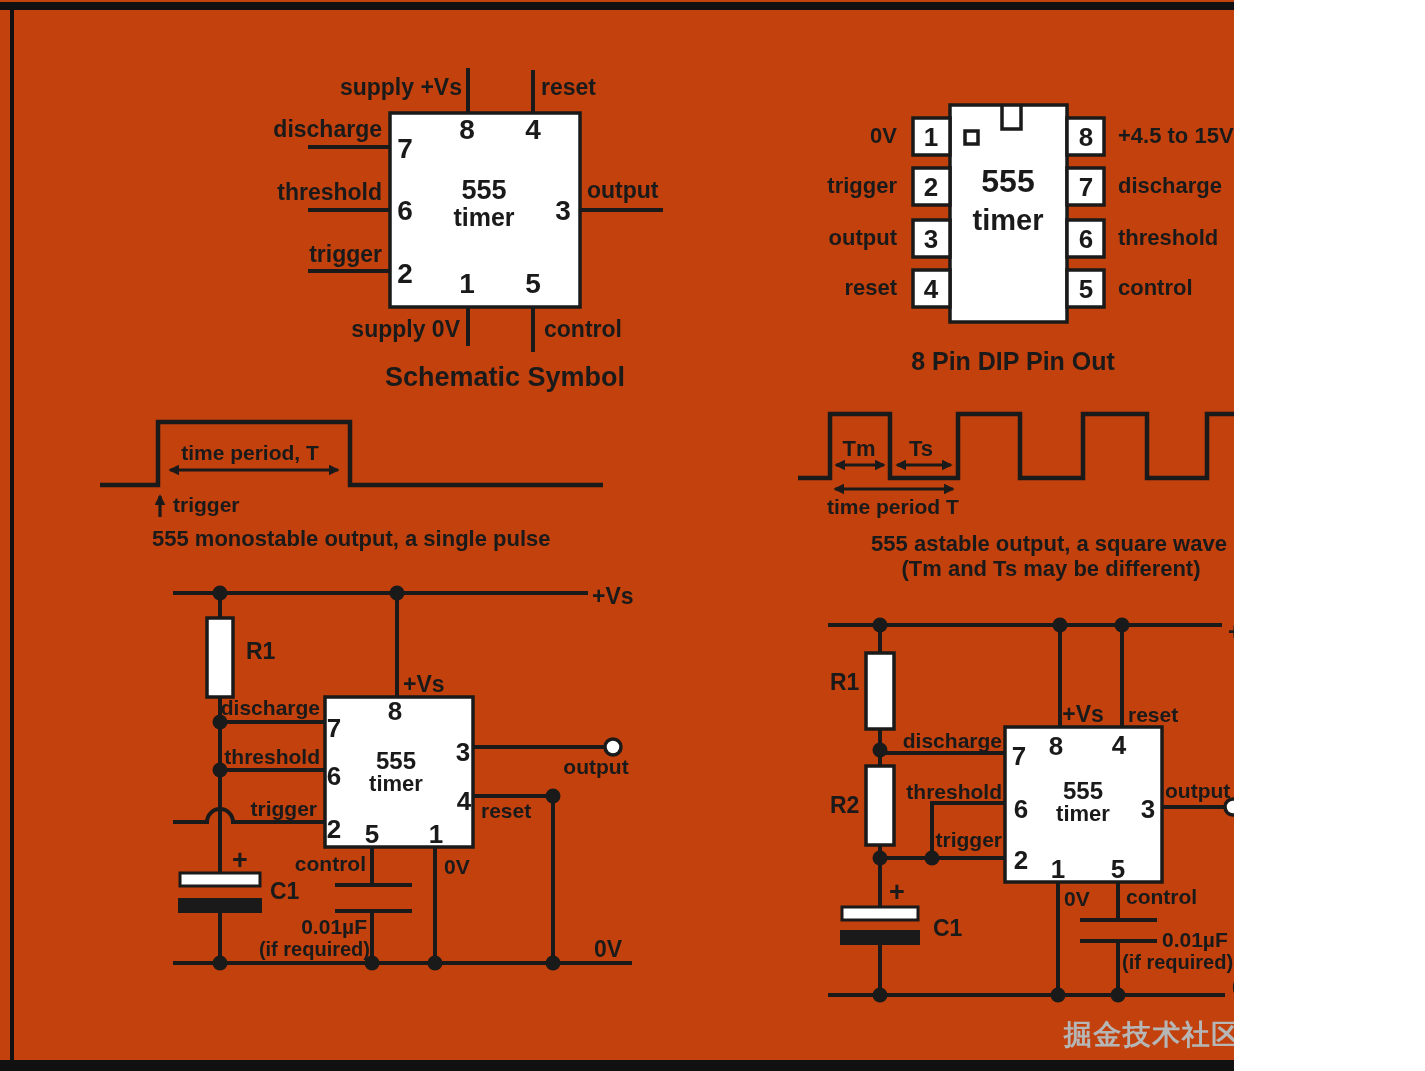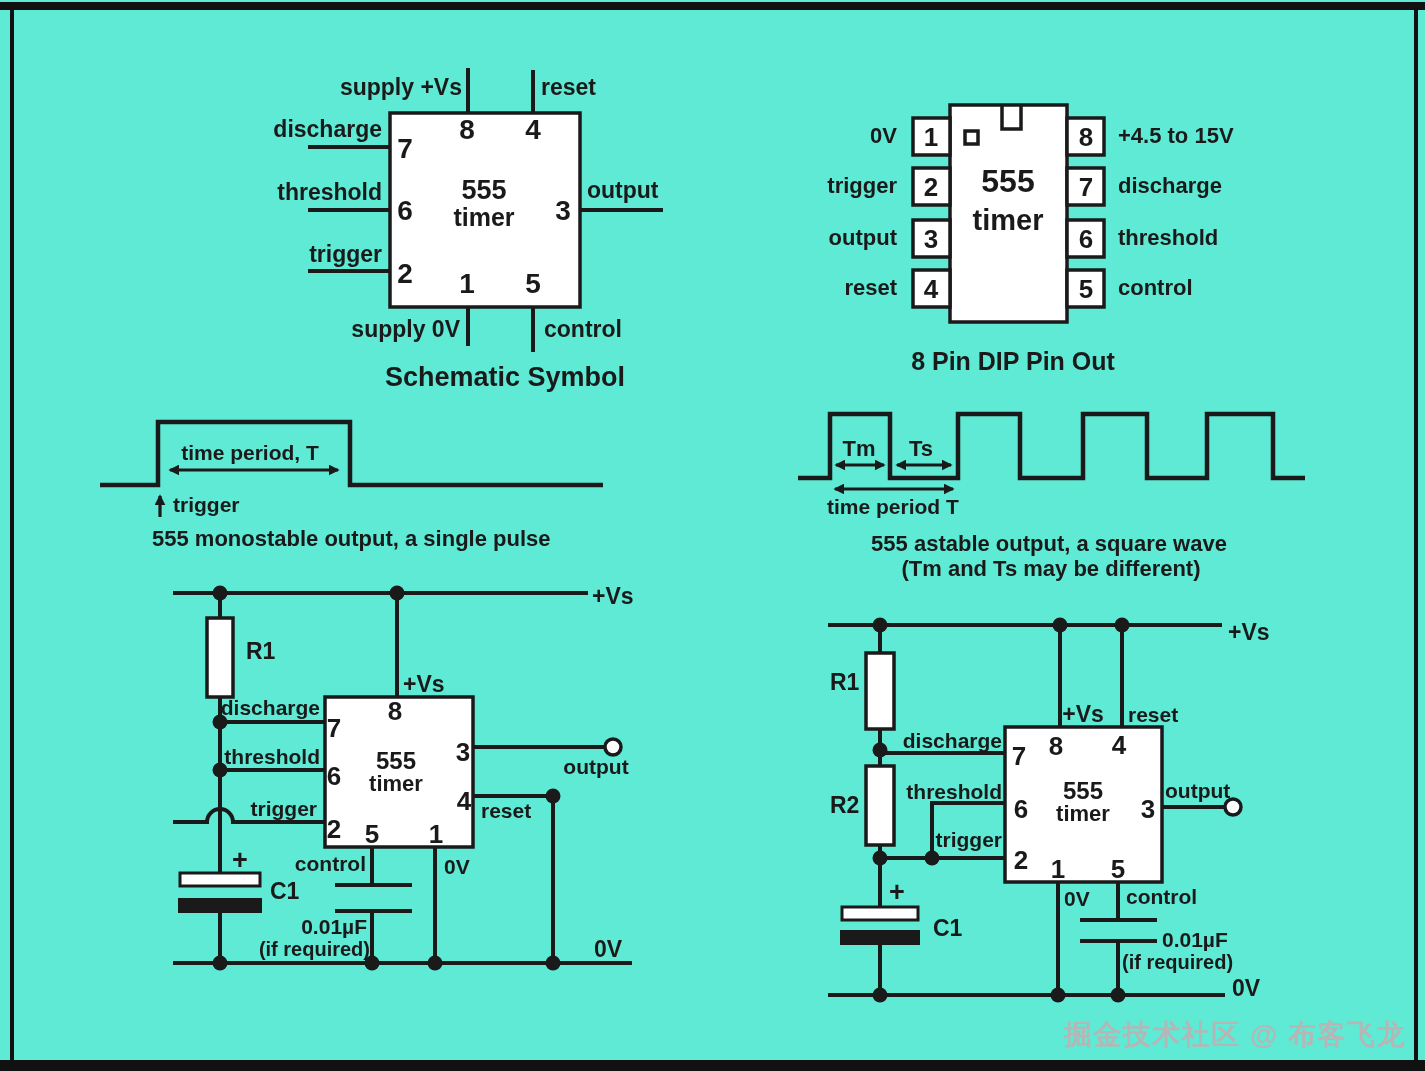--- a/index.html
+++ b/index.html
@@ -1,16 +1,16 @@
 <!DOCTYPE html>
 <html><head>
 <meta charset="utf-8">
 <style>
   html,body{margin:0;padding:0;background:#fff;}
-  .canvas{position:relative;width:1425px;height:1071px;background:#5eead4;overflow:hidden;}
+  .canvas{position:relative;width:1234px;height:1071px;background:#c2410c;overflow:hidden;}
   svg{display:block;}
   text{font-family:"Liberation Sans","DejaVu Sans",sans-serif;font-weight:700;fill:#1a1a1a;}
   .w{stroke:#1a1a1a;stroke-width:4;fill:none;}
   .w35{stroke:#1a1a1a;stroke-width:3.5;fill:none;}
   .wave{stroke:#1a1a1a;stroke-width:4.5;fill:none;stroke-linejoin:miter;}
   .arr{stroke:#1a1a1a;stroke-width:3.2;fill:none;}
   .box{fill:#fff;stroke:#1a1a1a;stroke-width:3.5;}
   .plate{fill:#fff;stroke:#1a1a1a;stroke-width:3;}
   .plate-solid{fill:#1a1a1a;stroke:none;}
   .dot{fill:#1a1a1a;stroke:none;}

